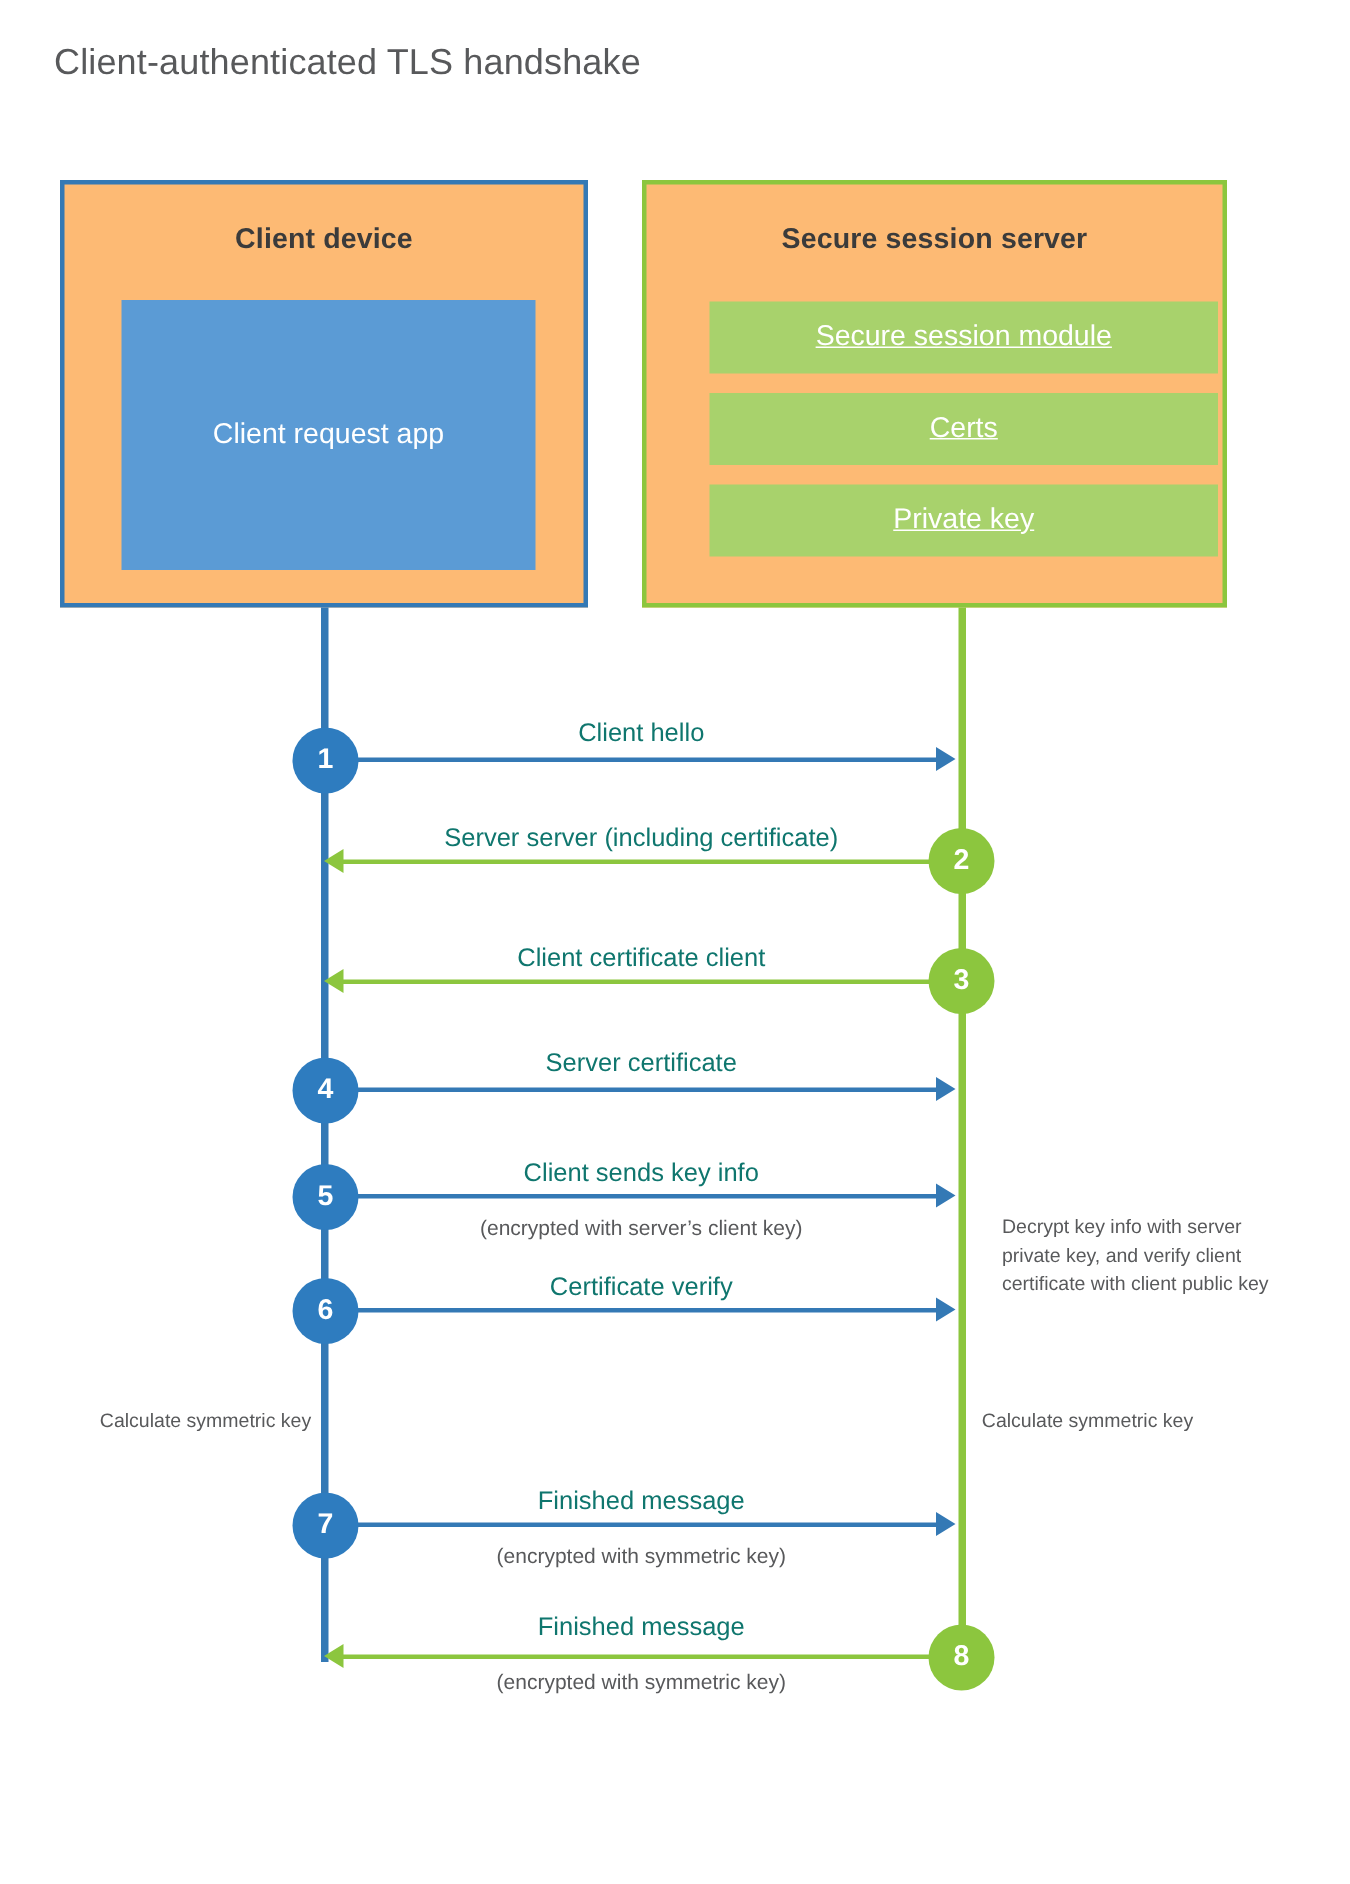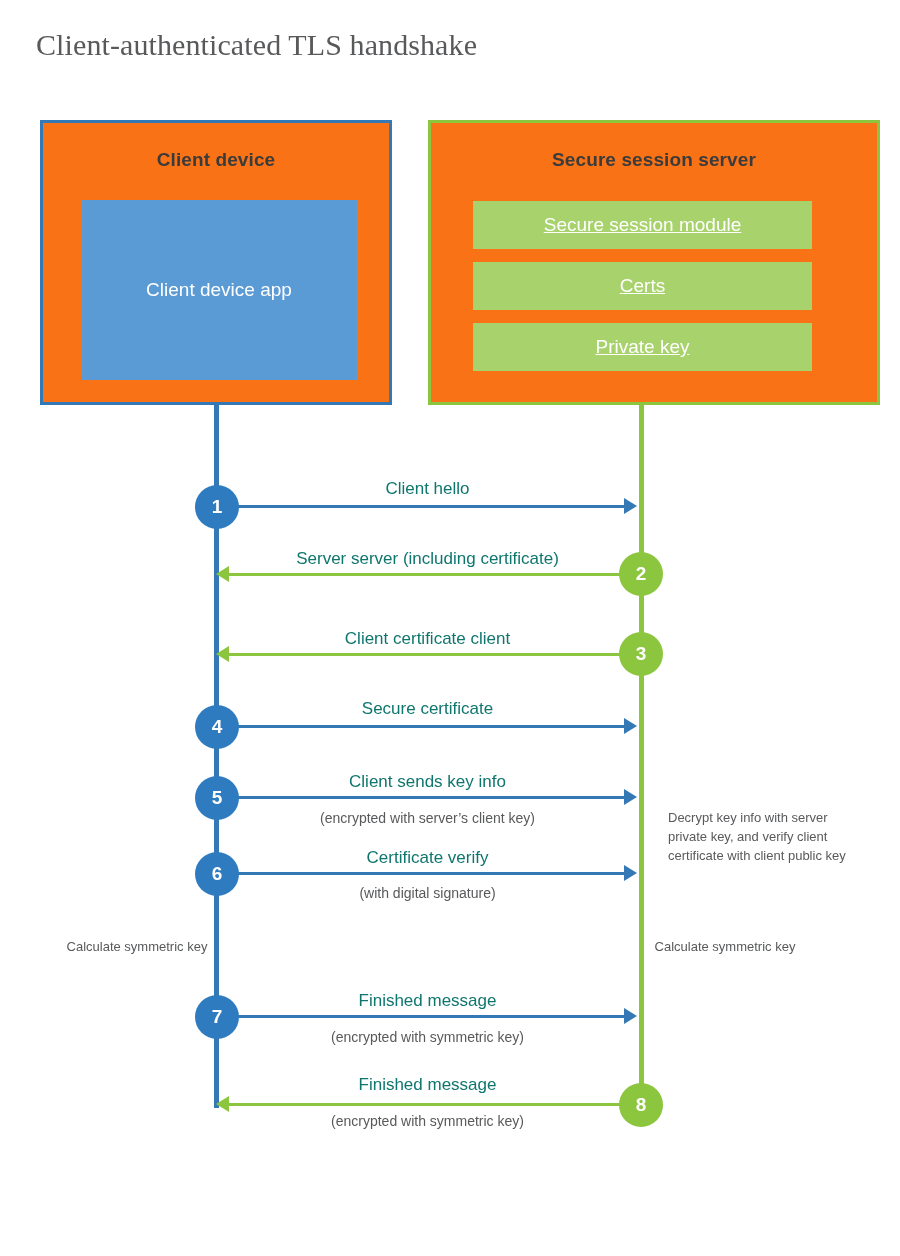--- a/index.html
+++ b/index.html
@@ -18,45 +18,44 @@
     height: 1256px;
     background: #ffffff;
     overflow: hidden;
   }
 
   
   .page-title {
     position: absolute;
     left: 36px;
     top: 28px;
-    font-size: 30px;
+    font-size: 24px;
     font-weight: 400;
     color: #58595b;
     letter-spacing: 0.1px;
     white-space: nowrap;
-    font-family: Liberation Serif, serif;
   }
 
   
   .entity-box {
     position: absolute;
-    background: #f97316;
+    background: #fdba74;
     box-sizing: border-box;
   }
   .entity-box.client {
     left: 40px;
     top: 120px;
     width: 352px;
     height: 285px;
     border: 3px solid #3479b5;
   }
   .entity-box.server {
     left: 428px;
     top: 120px;
-    width: 452px;
+    width: 390px;
     height: 285px;
     border: 3px solid #8cc63e;
   }
   .entity-title {
     text-align: center;
     font-size: 19px;
     font-weight: bold;
     color: #3b3b3b;
     margin-top: 26px;
     letter-spacing: 0.1px;
@@ -198,21 +197,21 @@
 </style>
 </head>
 <body>
 
 <div id="canvas">
 
   <div class="page-title">Client-authenticated TLS handshake</div>
 
   <div class="entity-box client">
     <div class="entity-title">Client device</div>
-    <div class="client-app">Client device app</div>
+    <div class="client-app">Client request app</div>
   </div>
 
   <div class="entity-box server">
     <div class="entity-title">Secure session server</div>
     <div class="server-bars">
       <div class="server-bar">Secure session module</div>
       <div class="server-bar">Certs</div>
       <div class="server-bar">Private key</div>
     </div>
   </div>
@@ -228,35 +227,34 @@
   <div class="msg-label" style="left:216px; top:549px; width:423px;">Server server (including certificate)</div>
   <div class="msg-line green" style="left:228px; top:573px; width:412px;"></div>
   <div class="arrowhead left green" style="left:216px; top:566px;"></div>
   <div class="step-circle green" style="left:619px; top:552px;">2</div>
 
   <div class="msg-label" style="left:216px; top:629px; width:423px;">Client certificate client</div>
   <div class="msg-line green" style="left:228px; top:653px; width:412px;"></div>
   <div class="arrowhead left green" style="left:216px; top:646px;"></div>
   <div class="step-circle green" style="left:619px; top:632px;">3</div>
 
-  <div class="msg-label" style="left:216px; top:699px; width:423px;">Secure certificate</div>
+  <div class="msg-label" style="left:216px; top:699px; width:423px;">Server certificate</div>
   <div class="msg-line blue" style="left:216px; top:725px; width:410px;"></div>
   <div class="arrowhead right blue" style="left:624px; top:718px;"></div>
   <div class="step-circle blue" style="left:195px; top:705px;">4</div>
 
   <div class="msg-label" style="left:216px; top:772px; width:423px;">Client sends key info</div>
   <div class="msg-line blue" style="left:216px; top:796px; width:410px;"></div>
   <div class="arrowhead right blue" style="left:624px; top:789px;"></div>
   <div class="msg-sublabel" style="left:216px; top:810px; width:423px;">(encrypted with server’s client key)</div>
   <div class="step-circle blue" style="left:195px; top:776px;">5</div>
 
   <div class="msg-label" style="left:216px; top:848px; width:423px;">Certificate verify</div>
   <div class="msg-line blue" style="left:216px; top:872px; width:410px;"></div>
   <div class="arrowhead right blue" style="left:624px; top:865px;"></div>
-  <div class="msg-sublabel" style="left:216px; top:885px; width:423px;">(with digital signature)</div>
   <div class="step-circle blue" style="left:195px; top:852px;">6</div>
 
   <div class="msg-label" style="left:216px; top:991px; width:423px;">Finished message</div>
   <div class="msg-line blue" style="left:216px; top:1015px; width:410px;"></div>
   <div class="arrowhead right blue" style="left:624px; top:1008px;"></div>
   <div class="msg-sublabel" style="left:216px; top:1029px; width:423px;">(encrypted with symmetric key)</div>
   <div class="step-circle blue" style="left:195px; top:995px;">7</div>
 
   <div class="msg-label" style="left:216px; top:1075px; width:423px;">Finished message</div>
   <div class="msg-line green" style="left:228px; top:1103px; width:412px;"></div>

